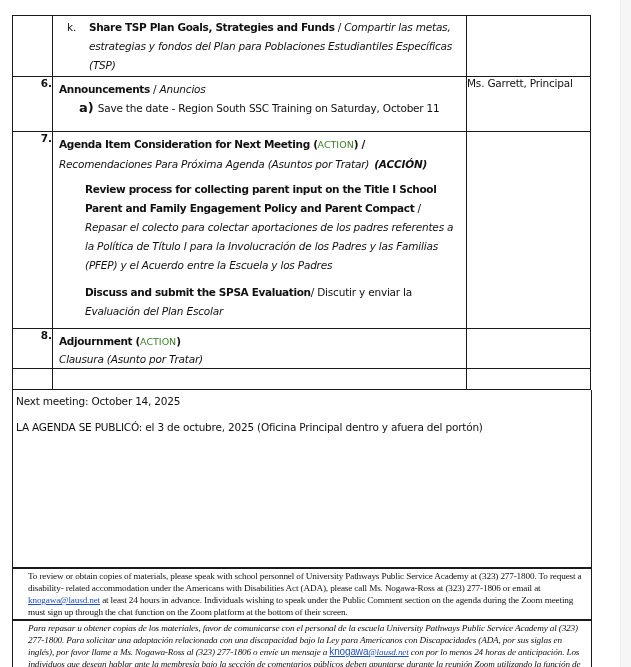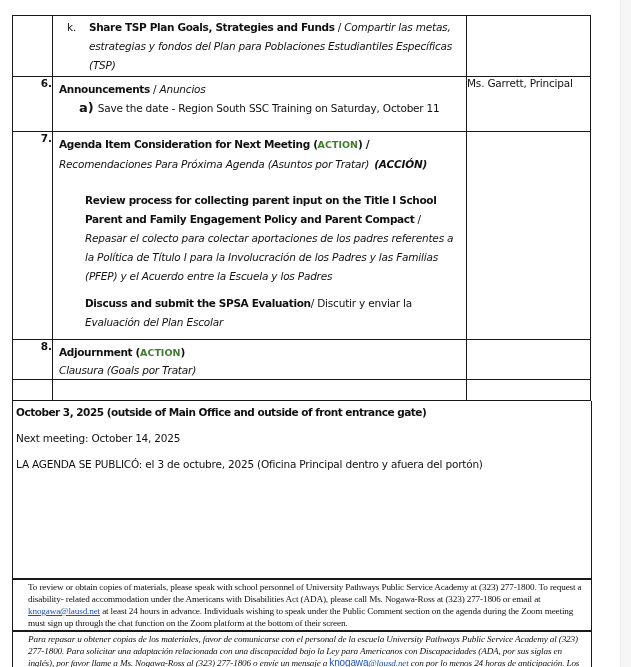--- a/index.html
+++ b/index.html
@@ -22,31 +22,31 @@
   }
   .c-num { width: 40px; }
   .c-main { width: 414px; }
   .c-right { width: 124px; }
   .num {
     font-weight: bold; font-size: 10.5px; text-align: right; padding: 2px 6px 0 0;
   }
   .b { font-weight: bold; font-size: 10.5px; letter-spacing: -0.35px; }
   .i { font-style: italic; font-size: 10.5px; letter-spacing: -0.2px; }
   .r { font-size: 10.5px; letter-spacing: -0.2px; }
-  .green { color: #3e7d2b; font-weight: bold; font-size: 9.5px; }
+  .green { color: #3e7d2b; font-weight: normal; font-size: 9.5px; }
   .line { line-height: 18px; }
   .right-cell { font-size: 10.5px; padding: 2px 4px; letter-spacing: -0.2px; }
 
   .row-k .main { padding: 1px 8px 2px 36px; }
   .row-k .k-label { display: inline-block; width: 22px; margin-left: -22px; font-size: 10.5px; }
   .row-6 .main { padding: 2px 6px 14px 6px; }
   .row-6 .sub { padding-left: 20px; }
   .row-6 .sub-letter { font-weight: bold; font-size: 13px; margin-right: 4px; }
   .row-7 .main { padding: 2px 6px 8px 6px; }
-  .row-7 .indent { padding-left: 26px; margin-top: 17px; }
+  .row-7 .indent { padding-left: 26px; margin-top: 6px; }
   .row-7 .indent2 { padding-left: 26px; margin-top: 8px; }
   .row-8 .main { padding: 2px 6px 2px 6px; margin-top: 11px; }
   .row-empty td { height: 20px; }
 
   .posted { border: 1px solid #1a1a1a; border-top: none; height: 178px; padding: 4px 6px; box-sizing: border-box; }
   .posted .heading { font-weight: bold; font-size: 10px; letter-spacing: -0.5px; margin: 0 0 12px 2px; }
   .posted p { margin: 0 0 11px -3px; font-size: 10.5px; line-height: 15px; letter-spacing: -0.2px; }
   .posted p.bold { font-weight: bold; letter-spacing: -0.5px; }
 
   .notice {
@@ -115,36 +115,35 @@
       <td class="right-cell"></td>
     </tr>
 
     <tr class="row-8">
       <td class="num">8.</td>
       <td class="main">
         <div class="line">
           <span class="b">Adjournment</span><span class="b"> (</span><span class="green">ACTION</span><span class="b">)</span>
         </div>
         <div class="line" style="line-height:14px;">
-          <span class="i">Clausura (Goals por Tratar)</span>
+          <span class="i">Clausura (Asunto por Tratar)</span>
         </div>
       </td>
       <td class="right-cell"></td>
     </tr>
 
     <tr class="row-empty">
       <td></td>
       <td></td>
       <td></td>
     </tr>
   </tbody>
     </table>
 
   <div class="posted">
-    <p class="bold">October 3, 2025 (outside of Main Office and outside of front entrance gate)</p>
     <p>Next meeting: October 14, 2025</p>
     <p>LA AGENDA SE PUBLICÓ: el 3 de octubre, 2025 (Oficina Principal dentro y afuera del portón)</p>
   </div>
 
   <div class="notice">
     <span>To review or obtain copies of materials, please speak with school personnel of University Pathways Public Service Academy at (323) 277-1800. To request a disability- related accommodation under the Americans with Disabilities Act (ADA), please call Ms. Nogawa-Ross at (323) 277-1806 or email at </span><a>knogawa@lausd.net</a><span> at least 24 hours in advance.   Individuals wishing to speak under the Public Comment section on the agenda during the Zoom meeting must sign up through the chat function on the Zoom platform at the bottom of their screen.</span>
   </div>
   <div class="notice es">
     <span>Para repasar u obtener copias de los materiales, favor de comunicarse con el personal de la escuela University Pathways Public Service Academy al (323) 277-1800.  Para solicitar una adaptación relacionada con una discapacidad bajo la Ley para Americanos con Discapacidades (ADA, por sus siglas en inglés), por favor llame a Ms. Nogawa-Ross al (323) 277-1806 o envíe un mensaje a </span><a class="big">knogawa</a><a>@lausd.net</a><span> con por lo menos 24 horas de anticipación. Los individuos que desean hablar ante la membresía bajo la sección de comentarios públicos deben apuntarse durante la reunión Zoom utilizando la función de Chat en la plataforma Zoom en la parte inferior de la pantalla.</span>
   </div>

